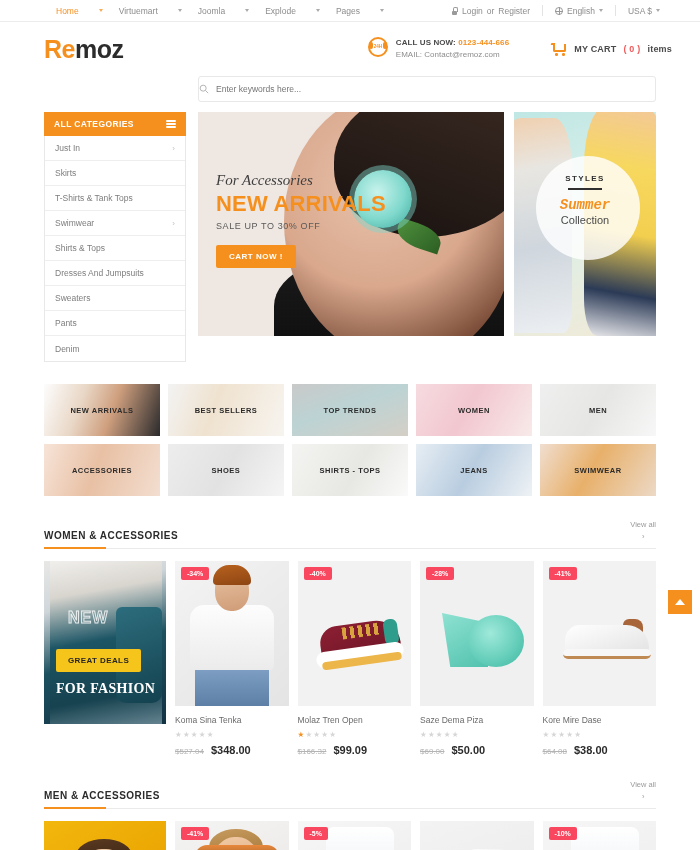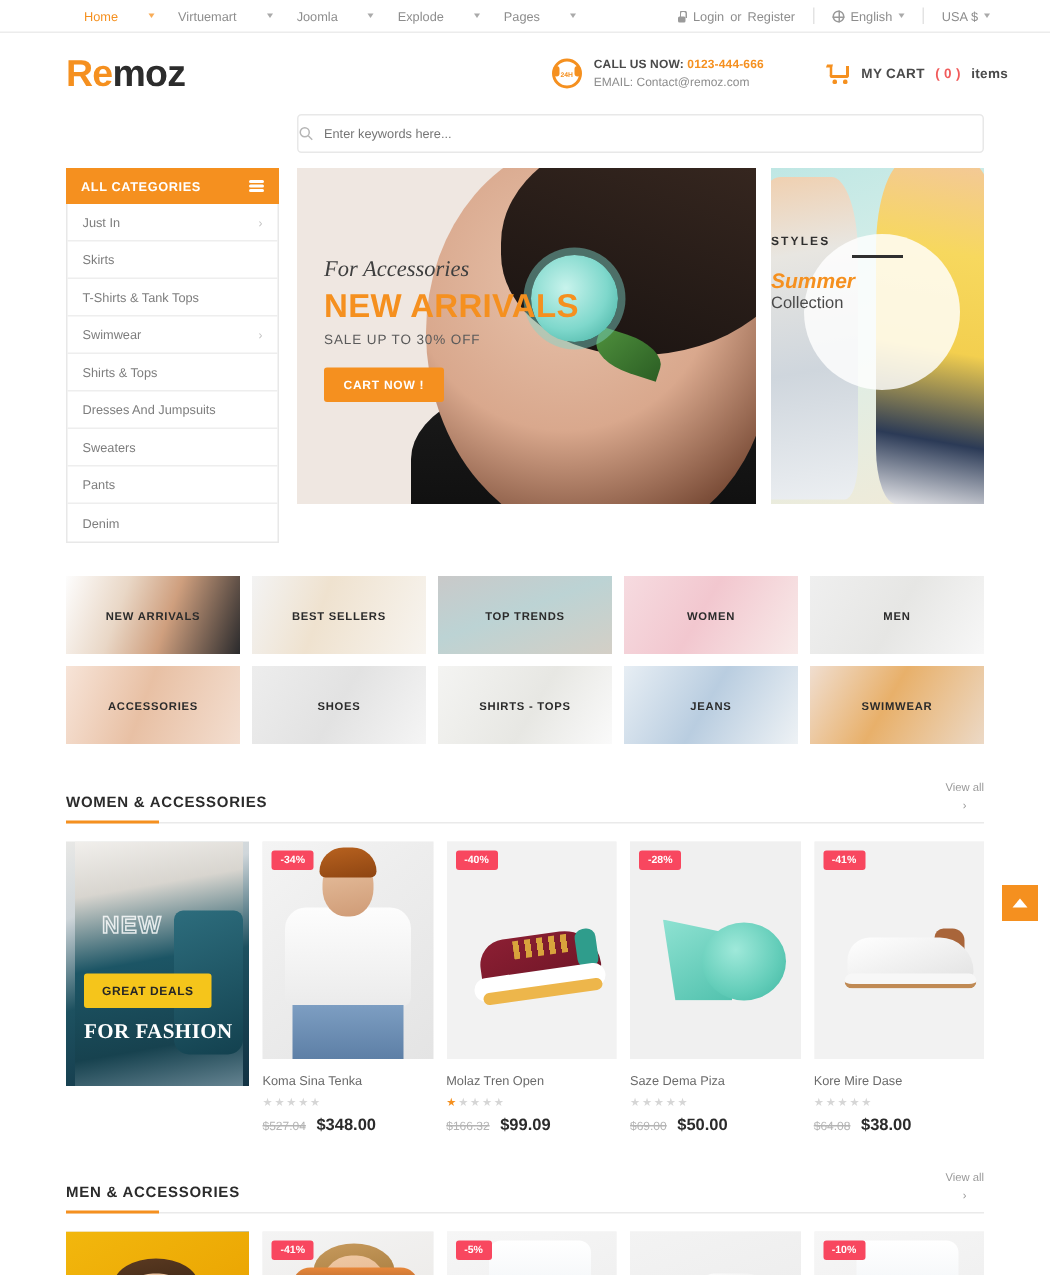--- a/index.html
+++ b/index.html
@@ -30,21 +30,21 @@
   .globe-ic { width:8px; height:8px; border:1px solid #9a9a9a; border-radius:50%; position:relative; display:inline-block; }
   .globe-ic:before { content:""; position:absolute; left:3px; top:-1px; width:1px; height:8px; background:#9a9a9a; }
   .globe-ic:after { content:""; position:absolute; left:-1px; top:3px; width:8px; height:1px; background:#9a9a9a; }
 
   
   .header { height: 54px; display: flex; align-items: center; padding: 0 28px 0 44px; }
   .logo { font-size: 25px; font-weight: bold; letter-spacing: -0.5px; }
   .logo .o { color: #f5901f; }
   .logo .d { color: #2c2c2c; }
   .header-right { margin-left: auto; display: flex; align-items: center; gap: 42px; }
-  .callbox { display: flex; align-items: center; gap: 8px; }
+  .callbox { display: flex; gap: 8px; }
   .headset { width: 20px; height: 20px; border: 2px solid #f5901f; border-radius: 50%; position: relative; display:flex; align-items:center; justify-content:center; font-size:4.5px; color:#f5901f; font-weight:bold; }
   .headset:before, .headset:after { content:""; position:absolute; top:3px; width:4px; height:7px; background:#f5901f; border-radius:2px; }
   .headset:before { left:-1px; }
   .headset:after { right:-1px; }
   .callinfo { font-size: 8px; line-height: 1.55; }
   .callinfo .l1 { font-weight: bold; color: #4a4a4a; letter-spacing: .1px; }
   .callinfo .l1 .num { color: #f5901f; }
   .callinfo .l2 { color: #8d8d8d; }
   .cartbox { display: flex; align-items: center; gap: 7px; font-size: 9px; font-weight: bold; color: #4a4a4a; letter-spacing: .2px; }
   .cart-ic { width: 16px; height: 13px; position: relative; }
@@ -95,24 +95,24 @@
     font-size: 8px; font-weight: bold; letter-spacing: .5px; padding: 7px 13px; border: none; border-radius: 2px; cursor: pointer;
   }
 
   .side-banner {
     width: 142px; flex: 0 0 142px; height: 224px; position: relative; overflow: hidden;
     background: linear-gradient(160deg,#bfe7e4 0%,#d9efe9 40%,#f2ead7 100%);
   }
   .sb-figA { position:absolute; left:-16px; top:6px; width:74px; height:215px; background: linear-gradient(170deg,#f0cfae 0%,#e8e6e1 25%,#cfd6dd 60%,#eceff2 100%); border-radius: 30% 24% 12% 18%; }
   .sb-figB { position:absolute; right:-12px; top:-6px; width:84px; height:230px; background: linear-gradient(190deg,#f3c79d 0%,#f7d85e 28%,#f3cf4f 55%,#2b3a56 80%,#e9e9ec 100%); border-radius: 26% 30% 14% 16%; }
   .sb-circle { position:absolute; left:22px; top:44px; width:104px; height:104px; background: rgba(255,255,255,.82); border-radius: 50%; }
-  .sb-text { position: absolute; left: 0; right: 0; top: 44px; text-align: left; }
+  .sb-text { position: absolute; left: 0; right: 0; top: 62px; text-align: center; }
   .sb-t1 { font-size: 8px; font-weight: bold; letter-spacing: 1.4px; color: #2f2f2f; }
   .sb-line { width: 34px; height: 1.5px; background: #2f2f2f; margin: 5px auto 7px; }
-  .sb-t2 { font-size: 14px; color: #f5901f; font-family: Liberation Sans, sans-serif; font-style: italic; font-weight: bold; }
+  .sb-t2 { font-size: 14px; color: #f5901f; font-family: Liberation Mono, monospace; font-style: italic; font-weight: bold; }
   .sb-t3 { font-size: 11px; color: #4a4a4a; margin-top: 1px; }
 
   
   .tiles { margin-top: 22px; display: grid; grid-template-columns: repeat(5, 1fr); gap: 8px; }
   .tile { height: 52px; position: relative; overflow: hidden; display: flex; align-items: center; justify-content: center; }
   .tile span.lbl { position: relative; z-index: 2; font-size: 7.5px; font-weight: bold; letter-spacing: .5px; color: #2b2b2b; }
   .tile .bgimg { position: absolute; inset: 0; }
   .t1 .bgimg { background: linear-gradient(110deg,#fdfdfd 0%,#e9d7c6 32%,#cf9f7e 58%,#2a2a2c 100%); }
   .t2 .bgimg { background: linear-gradient(110deg,#f3f3f3 0%,#efe2cf 40%,#f7f4ef 100%); }
   .t3 .bgimg { background: linear-gradient(160deg,#c9c9c9 0%,#bcd3d4 45%,#d4cfc6 100%); }

